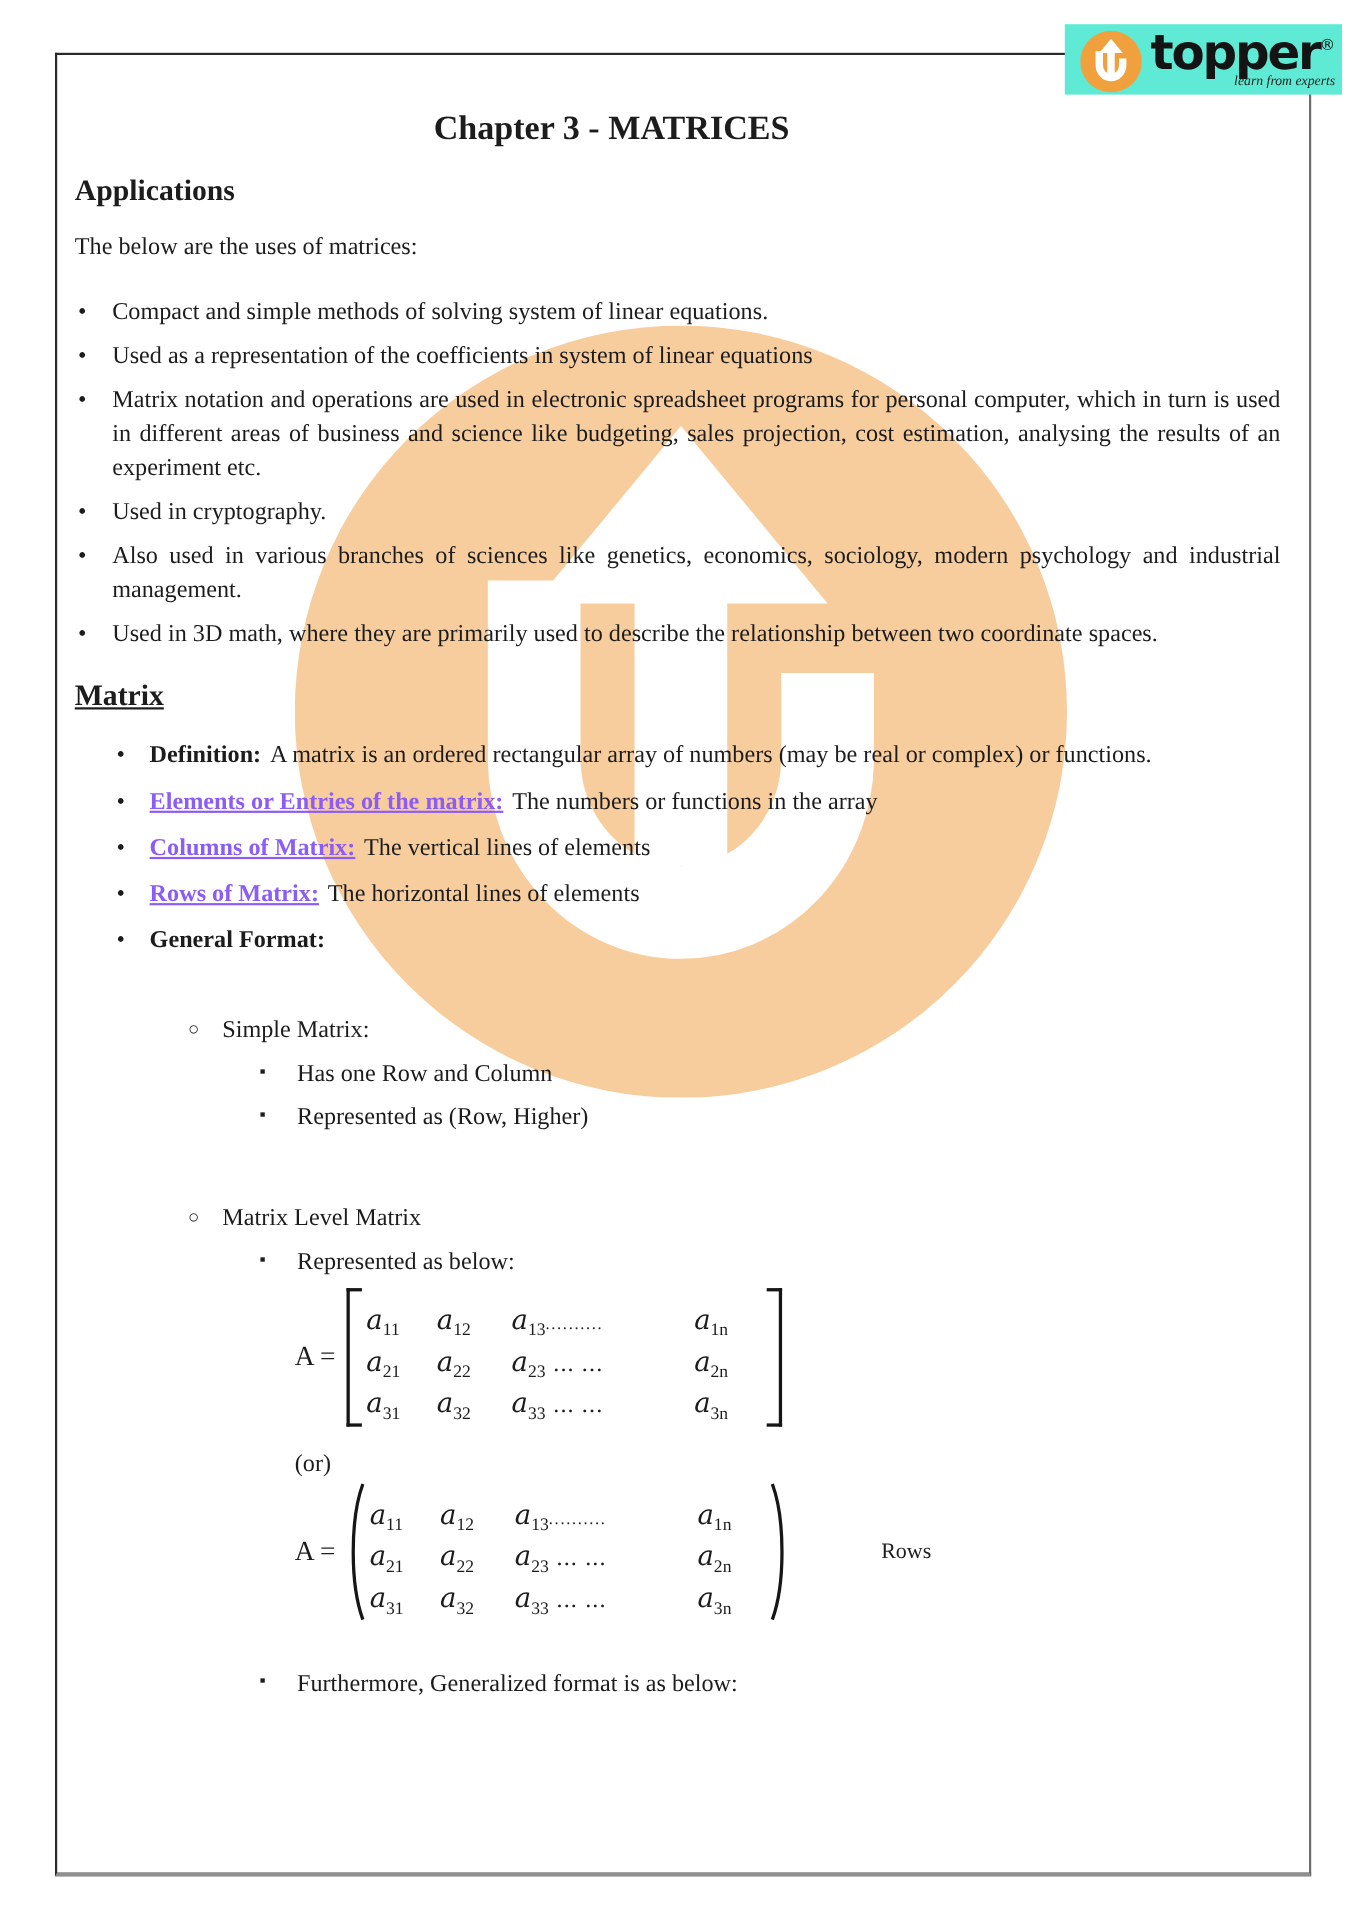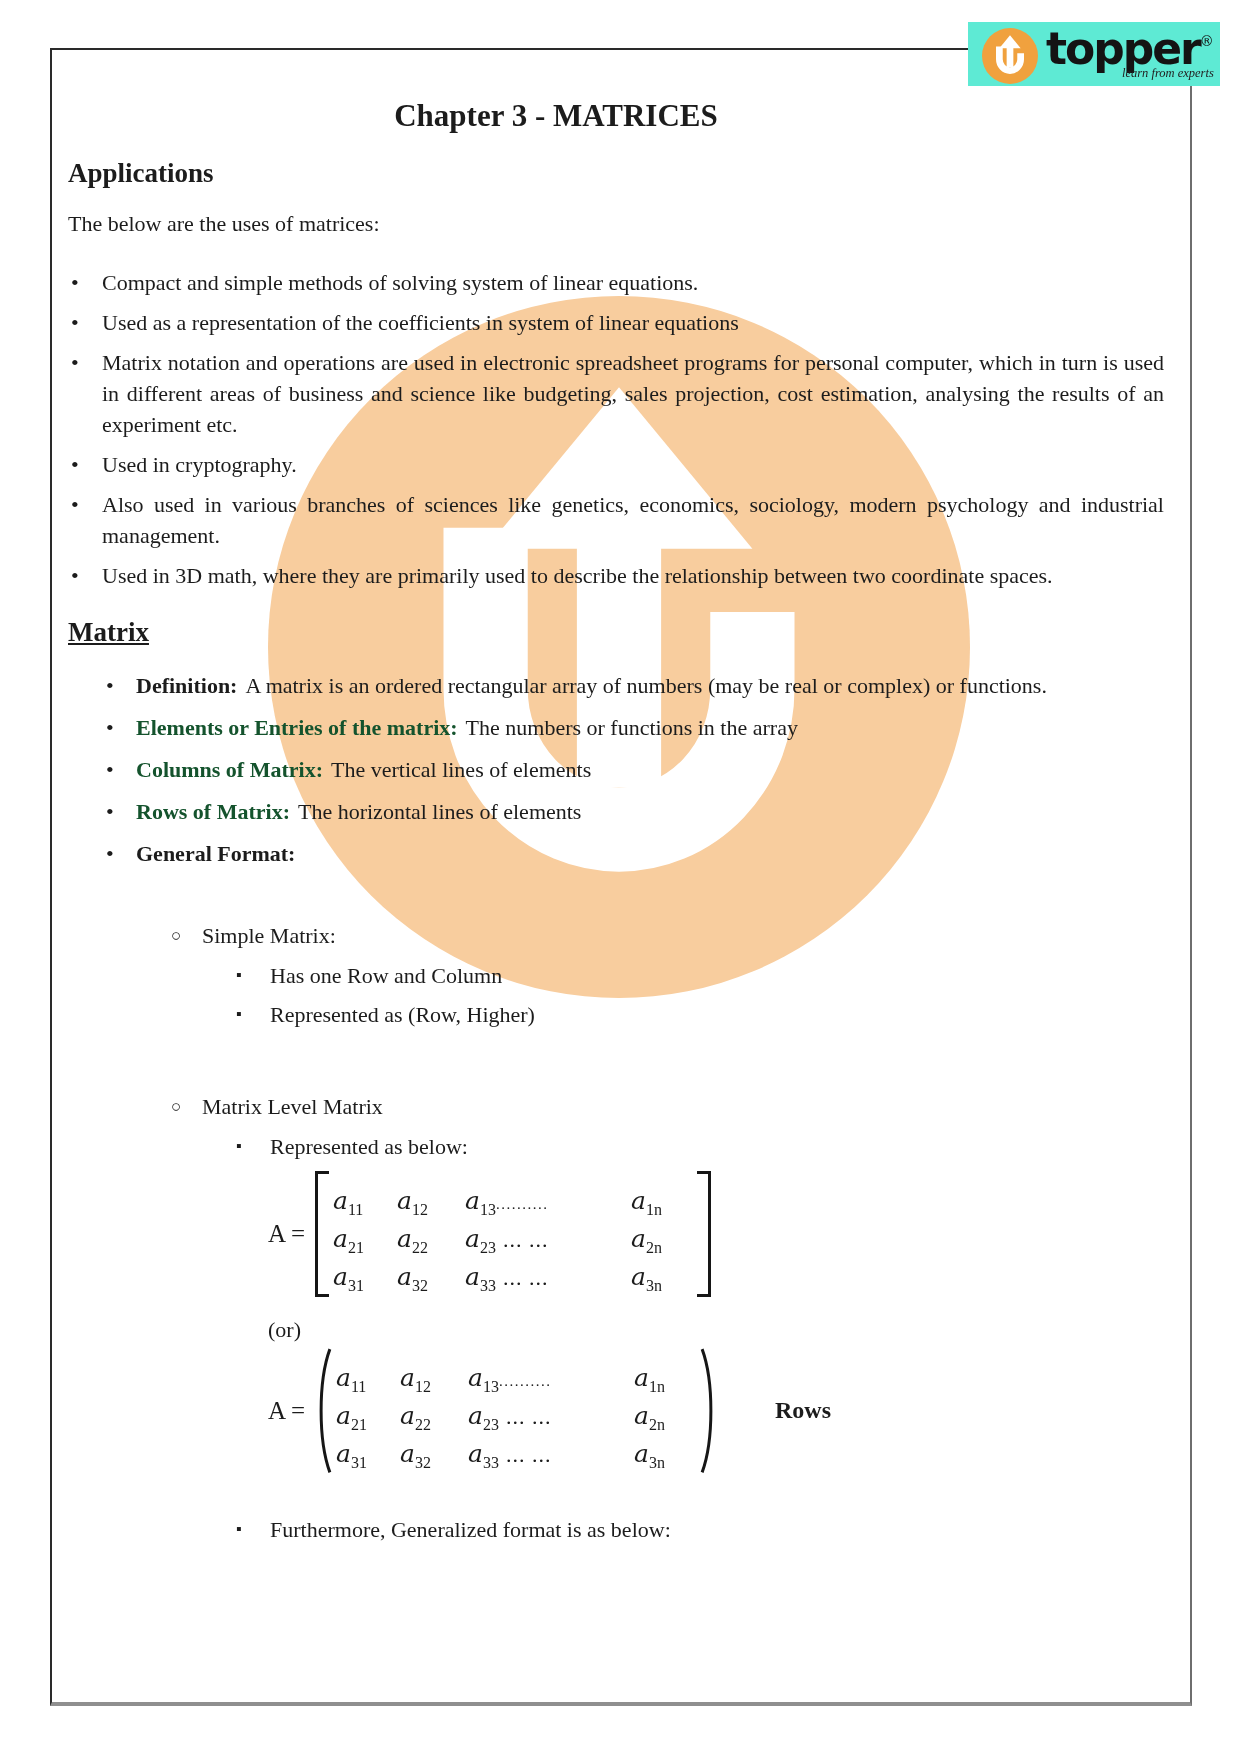--- a/index.html
+++ b/index.html
@@ -29,37 +29,37 @@
   
   .li1{position:relative;padding-left:34px;margin-bottom:9px;font-size:22px;line-height:31px;text-align:justify;}
   .li1::before{content:"\2022";position:absolute;left:3px;top:0;}
   .li2{position:relative;padding-left:68px;margin-bottom:11px;font-size:22px;line-height:31px;text-align:justify;}
   .li2::before{content:"\2022";position:absolute;left:38px;top:0;}
   .li3{position:relative;padding-left:134px;margin-bottom:10px;font-size:22px;line-height:30px;}
   .li3::before{content:"\25CB";position:absolute;left:103px;top:0;font-size:17px;}
   .li4{position:relative;padding-left:202px;margin-bottom:9px;font-size:22px;line-height:30px;}
   .li4::before{content:"\25AA";position:absolute;left:168px;top:-1px;font-size:16px;}
   .lbl{font-weight:bold;margin-right:8px;}
-  .lbl.red{color:#14532d;}
+  .lbl.red{color:#8b5cf6;text-decoration:underline;}
   .gap-top-lg{margin-top:52px;}
   
   .equation{display:flex;align-items:center;margin:4px 0 0 200px;}
   .eq-lhs{font-size:25px;margin-right:10px;}
   .mgrid{padding:6px 8px 6px 4px;}
   .mrow{display:grid;grid-template-columns:64px 68px 166px 58px;align-items:end;height:38px;}
   .mc{font-size:25px;white-space:nowrap;}
   .mc i{font-family:"DejaVu Serif", serif;}
   .mc sub{font-size:16px;line-height:0;}
   .dots0{font-size:15px;letter-spacing:1.5px;}
   .dotsm{font-size:22px;margin-left:7px;letter-spacing:1px;}
   .sq{width:11px;align-self:stretch;}
   .sq-l{border-left:3px solid #161616;border-top:3px solid #161616;border-bottom:3px solid #161616;}
   .sq-r{border-right:3px solid #161616;border-top:3px solid #161616;border-bottom:3px solid #161616;}
   .paren{width:17px;align-self:stretch;}
-  .rows-label{font-size:24px;font-weight:bold;margin-left:58px;}
+  .rows-label{font-size:20px;font-weight:normal;margin-left:84px;}
   .or-label{font-size:22px;margin:20px 0 4px 200px;}
   .columns-label{font-size:24px;font-weight:bold;margin:14px 0 0 332px;}
   .furthermore{margin-top:40px;}
 </style>
 </head>
 <body>
 
 <svg width="0" height="0" style="position:absolute">
   <defs>
     <g id="umark">

